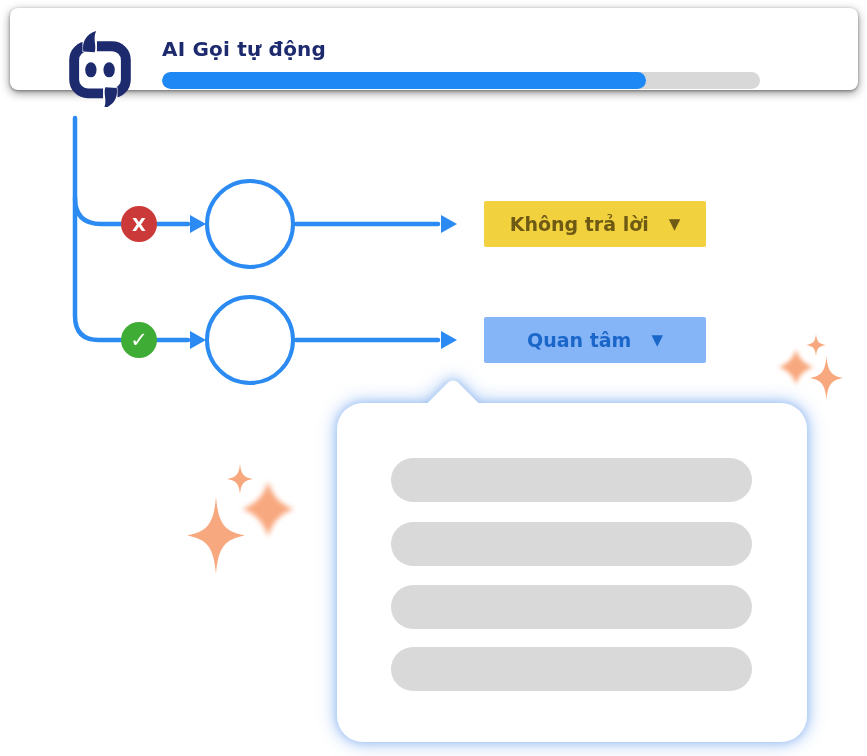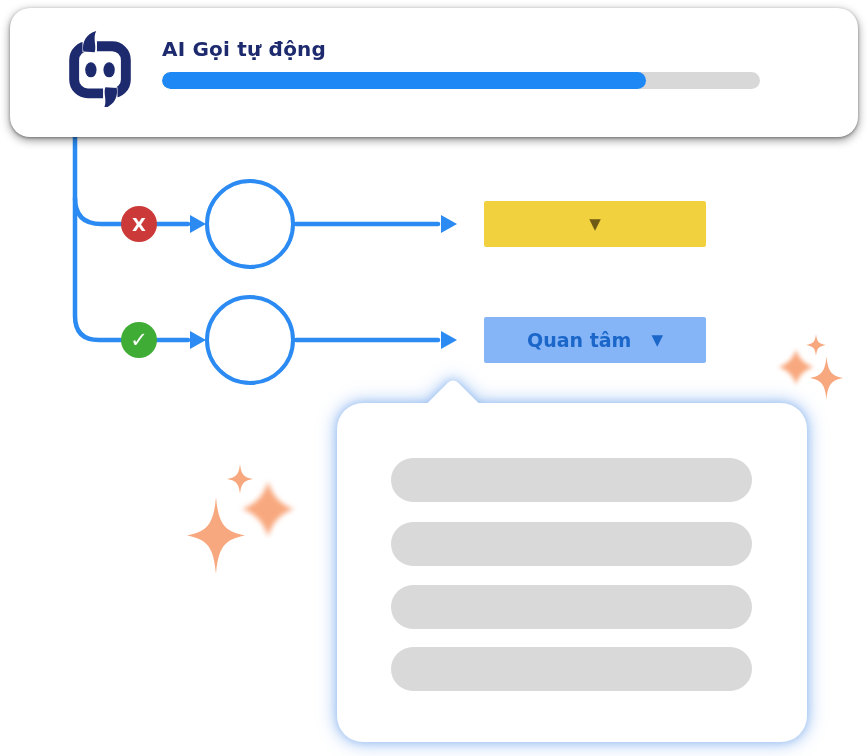--- a/index.html
+++ b/index.html
@@ -16,22 +16,22 @@
     --bar-gray:#D9D9D9;
     --sparkle:#F8A87E;
   }
   *{margin:0;padding:0;box-sizing:border-box;}
   html,body{width:867px;height:756px;background:#ffffff;overflow:hidden;
     font-family:"DejaVu Sans","Liberation Sans",sans-serif;}
   .stage{position:relative;width:867px;height:756px;background:#fff;}
 
   
   .card{
-    position:absolute;left:10px;top:8px;width:848px;height:129px;
-    background:#fff;border-radius:20px;
+    position:absolute;left:10px;top:8px;width:848px;height:82px;
+    background:#fff;border-radius:8px;
     box-shadow:0 3px 10px rgba(10,10,15,.45), 0 1px 3px rgba(10,10,15,.35);
     z-index:3;
   }
   .logo{position:absolute;left:52px;top:23px;width:76px;height:76px;}
   .card-title{
     position:absolute;left:152px;top:29px;font-size:20px;font-weight:bold;
     color:var(--navy);letter-spacing:.2px;
   }
   .progress-track{
     position:absolute;left:152px;top:64px;width:598px;height:17px;
@@ -127,20 +127,21 @@
     <div class="progress-track">
       <div class="progress-fill" style="width: 81%;"></div>
     </div>
   </div>
 
   <div class="badge red" style="left:121px;top:206px;">
     <span>X</span>
   </div>
   <div class="node" style="left:205px;top:179px;"></div>
   <button class="flow-btn yellow">
+    <span>Không trả lời</span>
     <span class="caret">▼</span>
   </button>
 
   <div class="badge green" style="left:121px;top:322px;">
     <span>✓</span>
   </div>
   <div class="node" style="left:205px;top:295px;"></div>
   <button class="flow-btn blue">
     <span>Quan tâm</span>
     <span class="caret">▼</span>

